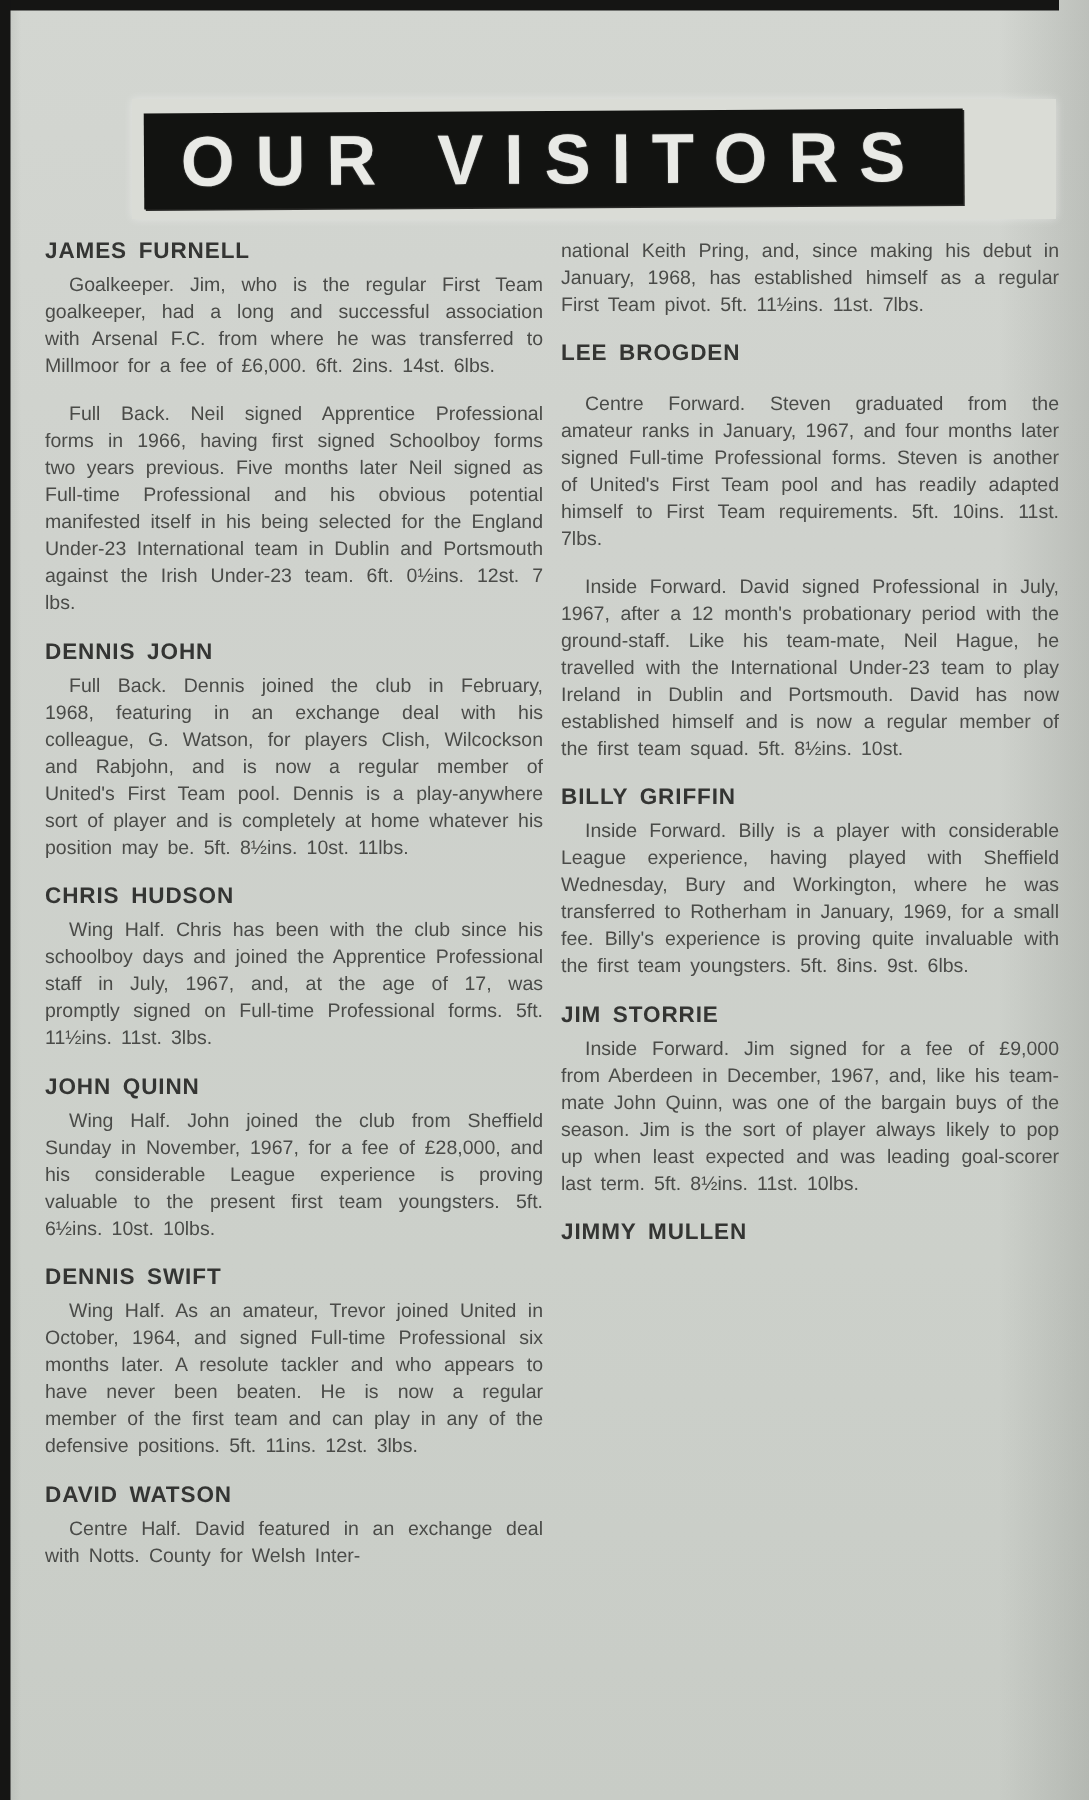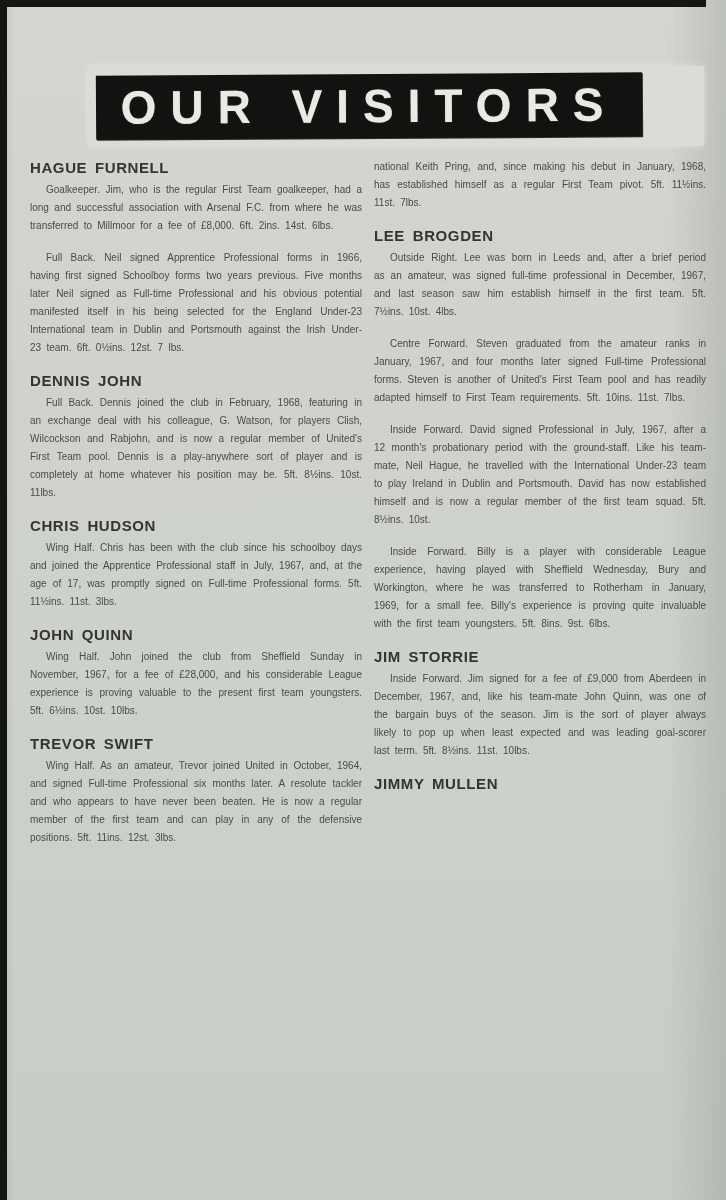--- a/index.html
+++ b/index.html
@@ -60,21 +60,21 @@
     margin:0 0 3px 0;
     font-size:15px;
     line-height:20px;
     font-weight:bold;
     color:#343533;
     letter-spacing:.6px;
     word-spacing:3px;
   }
   .player-bio{
     margin:0;
-    font-size:10px;
+    font-size:13px;
     line-height:18px;
     text-align:justify;
     text-indent:16px;
     word-spacing:2.5px;
     color:#4a4b48;
   }
   .entry.continuation .player-bio{text-indent:0;}
 </style>
 </head>
 <body>
@@ -84,22 +84,22 @@
   <div class="edge-left"></div>
 
   <div class="banner-backing"></div>
   <div class="banner">
     <span class="banner-title">OUR VISITORS</span>
   </div>
 
   <div class="columns">
     <div class="col left" id="col-left">
   <div class="entry">
-    <h3 class="player-name">HAGUE FURNELL</h3>
-    <p class="player-bio">Goalkeeper. Jim, who is the regular First Team goalkeeper, had a long and successful association with Arsenal F.C. from where he was transferred to Millmoor for a fee of £8,000. 6ft. 2ins. 14st. 6lbs.</p>
+    <h3 class="player-name">JAMES FURNELL</h3>
+    <p class="player-bio">Goalkeeper. Jim, who is the regular First Team goalkeeper, had a long and successful association with Arsenal F.C. from where he was transferred to Millmoor for a fee of £6,000. 6ft. 2ins. 14st. 6lbs.</p>
   </div>
 
   <div class="entry">
     <p class="player-bio">Full Back. Neil signed Apprentice Professional forms in 1966, having first signed Schoolboy forms two years previous. Five months later Neil signed as Full-time Professional and his obvious potential manifested itself in his being selected for the England Under-23 International team in Dublin and Portsmouth against the Irish Under-23 team. 6ft. 0½ins. 12st. 7 lbs.</p>
   </div>
 
   <div class="entry">
     <h3 class="player-name">DENNIS JOHN</h3>
     <p class="player-bio">Full Back. Dennis joined the club in February, 1968, featuring in an exchange deal with his colleague, G. Watson, for players Clish, Wilcockson and Rabjohn, and is now a regular member of United's First Team pool. Dennis is a play-anywhere sort of player and is completely at home whatever his position may be. 5ft. 8½ins. 10st. 11lbs.</p>
   </div>
@@ -108,45 +108,49 @@
     <h3 class="player-name">CHRIS HUDSON</h3>
     <p class="player-bio">Wing Half. Chris has been with the club since his schoolboy days and joined the Apprentice Professional staff in July, 1967, and, at the age of 17, was promptly signed on Full-time Professional forms. 5ft. 11½ins. 11st. 3lbs.</p>
   </div>
 
   <div class="entry">
     <h3 class="player-name">JOHN QUINN</h3>
     <p class="player-bio">Wing Half. John joined the club from Sheffield Sunday in November, 1967, for a fee of £28,000, and his considerable League experience is proving valuable to the present first team youngsters. 5ft. 6½ins. 10st. 10lbs.</p>
   </div>
 
   <div class="entry">
-    <h3 class="player-name">TREVOR SWIFT</h3>
+    <h3 class="player-name">DENNIS SWIFT</h3>
     <p class="player-bio">Wing Half. As an amateur, Trevor joined United in October, 1964, and signed Full-time Professional six months later. A resolute tackler and who appears to have never been beaten. He is now a regular member of the first team and can play in any of the defensive positions. 5ft. 11ins. 12st. 3lbs.</p>
   </div>
 
+  <div class="entry">
+    <h3 class="player-name">DAVID WATSON</h3>
+    <p class="player-bio">Centre Half. David featured in an exchange deal with Notts. County for Welsh Inter-</p>
+  </div>
 </div>
     <div class="col right" id="col-right">
   <div class="entry continuation">
 
     <p class="player-bio">national Keith Pring, and, since making his debut in January, 1968, has established himself as a regular First Team pivot. 5ft. 11½ins. 11st. 7lbs.</p>
   </div>
 
   <div class="entry">
     <h3 class="player-name">LEE BROGDEN</h3>
-    <p class="player-bio">Outside Right. Lee was born in Leeds and, after a brief period as an amateur, was signed full-time professional in December, 1967, and last season saw him establish himself in the first team. 5ft. 7½ins. 10st. 4lbs.</p>
   </div>
 
   <div class="entry">
     <p class="player-bio">Centre Forward. Steven graduated from the amateur ranks in January, 1967, and four months later signed Full-time Professional forms. Steven is another of United's First Team pool and has readily adapted himself to First Team requirements. 5ft. 10ins. 11st. 7lbs.</p>
   </div>
 
   <div class="entry">
     <p class="player-bio">Inside Forward. David signed Professional in July, 1967, after a 12 month's probationary period with the ground-staff. Like his team-mate, Neil Hague, he travelled with the International Under-23 team to play Ireland in Dublin and Portsmouth. David has now established himself and is now a regular member of the first team squad. 5ft. 8½ins. 10st.</p>
   </div>
 
   <div class="entry">
+    <h3 class="player-name">BILLY GRIFFIN</h3>
     <p class="player-bio">Inside Forward. Billy is a player with considerable League experience, having played with Sheffield Wednesday, Bury and Workington, where he was transferred to Rotherham in January, 1969, for a small fee. Billy's experience is proving quite invaluable with the first team youngsters. 5ft. 8ins. 9st. 6lbs.</p>
   </div>
 
   <div class="entry">
     <h3 class="player-name">JIM STORRIE</h3>
     <p class="player-bio">Inside Forward. Jim signed for a fee of £9,000 from Aberdeen in December, 1967, and, like his team-mate John Quinn, was one of the bargain buys of the season. Jim is the sort of player always likely to pop up when least expected and was leading goal-scorer last term. 5ft. 8½ins. 11st. 10lbs.</p>
   </div>
 
   <div class="entry">
     <h3 class="player-name">JIMMY MULLEN</h3>

